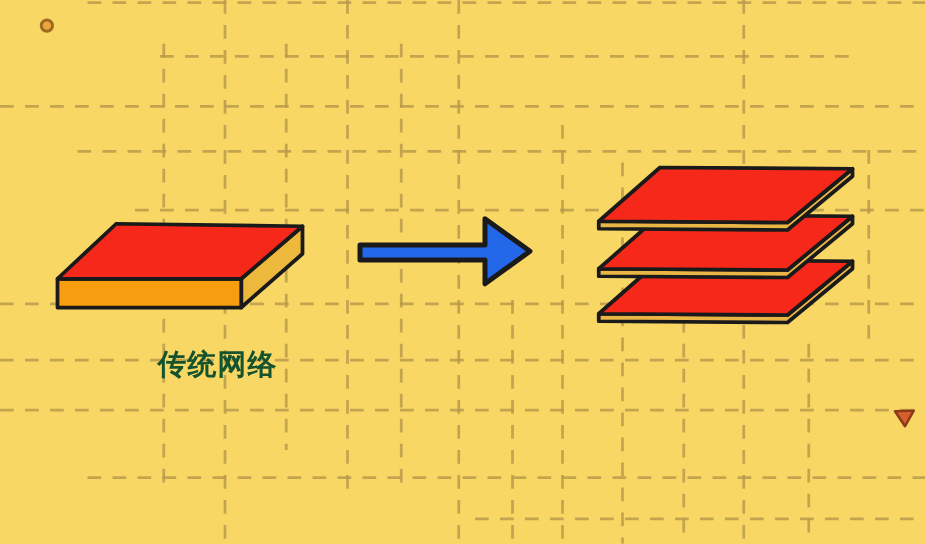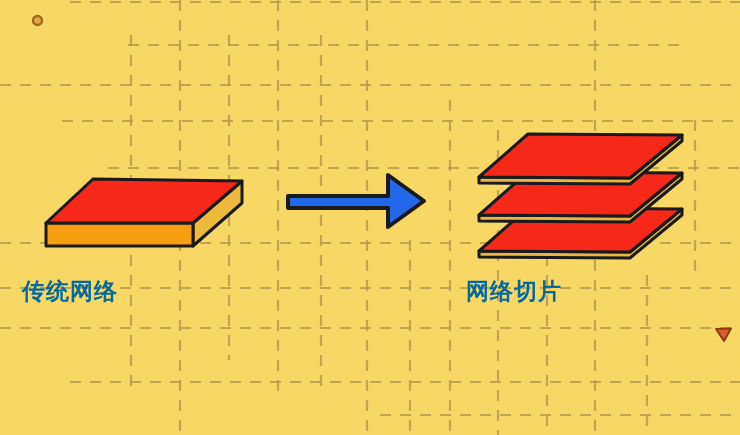--- a/index.html
+++ b/index.html
@@ -39,25 +39,25 @@
   }
   .tri-ol{
     stroke:#8A3A17;
     stroke-width:2;
     stroke-linejoin:round;
   }
   .label{
     position:absolute;
     top:276px;
     width:200px;
-    text-align:left;
+    text-align:right;
     font-size:23px;
     font-weight:700;
     letter-spacing:1px;
-    color:#0369a1;
+    color:#14532d;
   }
   .label.left{left:22px;}
   .label.right{left:466px;}
 </style>
 </head>
 <body>
 
 <div class="stage">
   <svg width="740" height="435" viewBox="0 0 740 435">
 
@@ -110,14 +110,13 @@
         <path class="ol" d="M479,177 L630,178 L682,135 L682,141 L630,184 L479,183 Z" fill="#E9B646"></path>
         <path class="ol" d="M479,177 L528,134 L682,135 L630,178 Z" fill="#F6281A"></path>
       </g>
     </g>
 
     <circle class="dot-ol" cx="37.5" cy="20.5" r="4.5" fill="#F2A43C"></circle>
     <path class="tri-ol" d="M716,329 L731,328.5 L724,341 Z" fill="#D85F2B"></path>
   </svg>
 
   <div class="label left">传统网络</div>
-  <div class="label right">网络切片</div>
 </div>
 
 </body></html>

